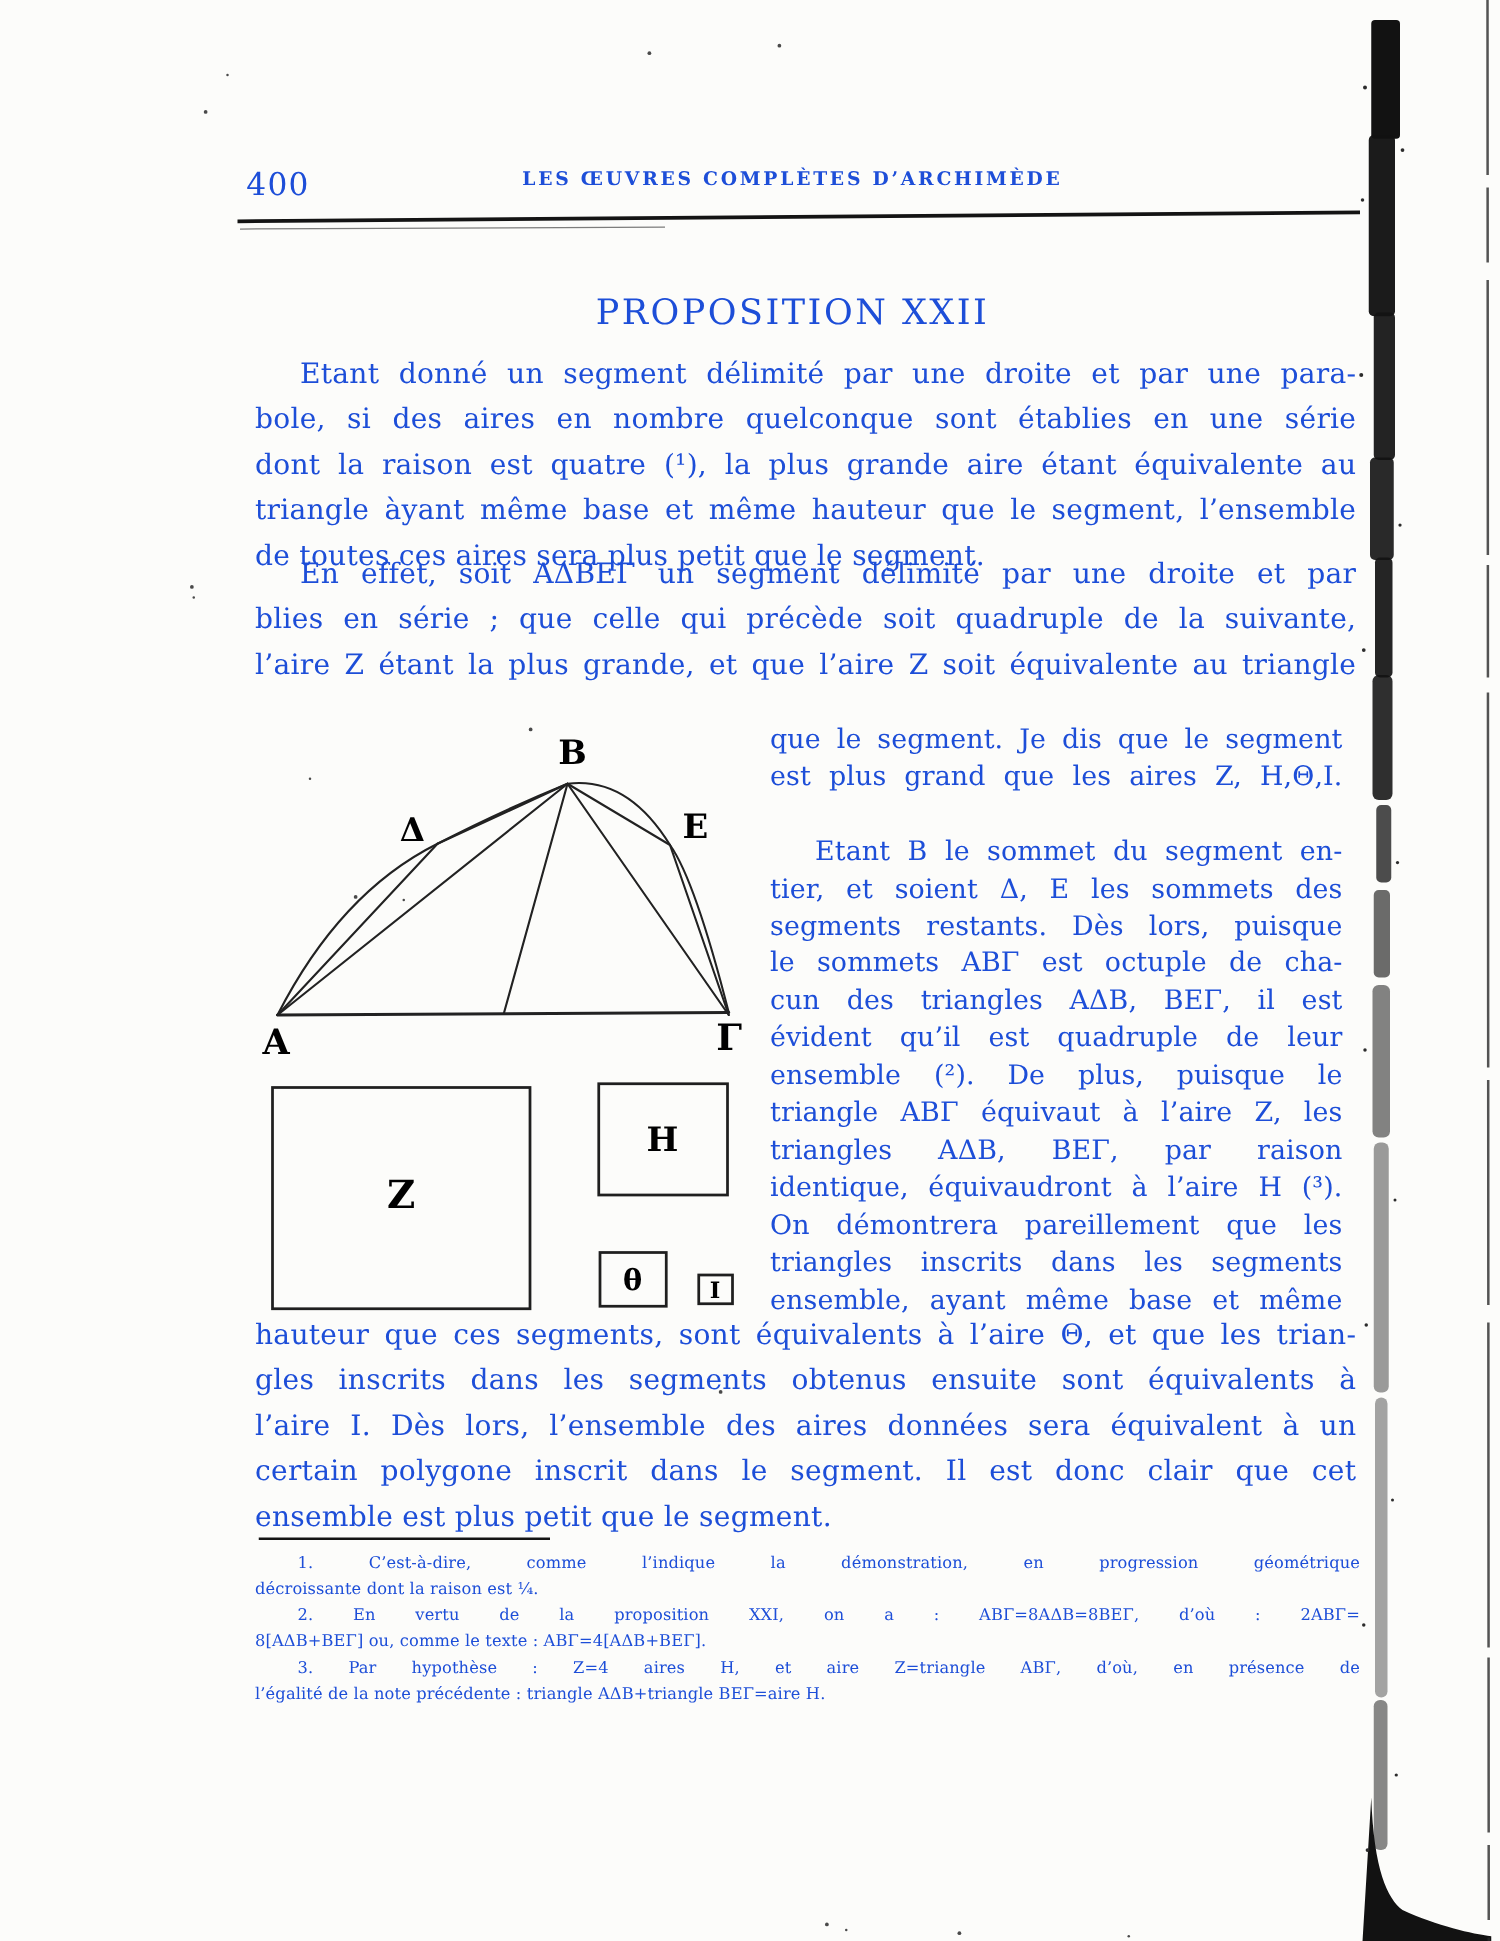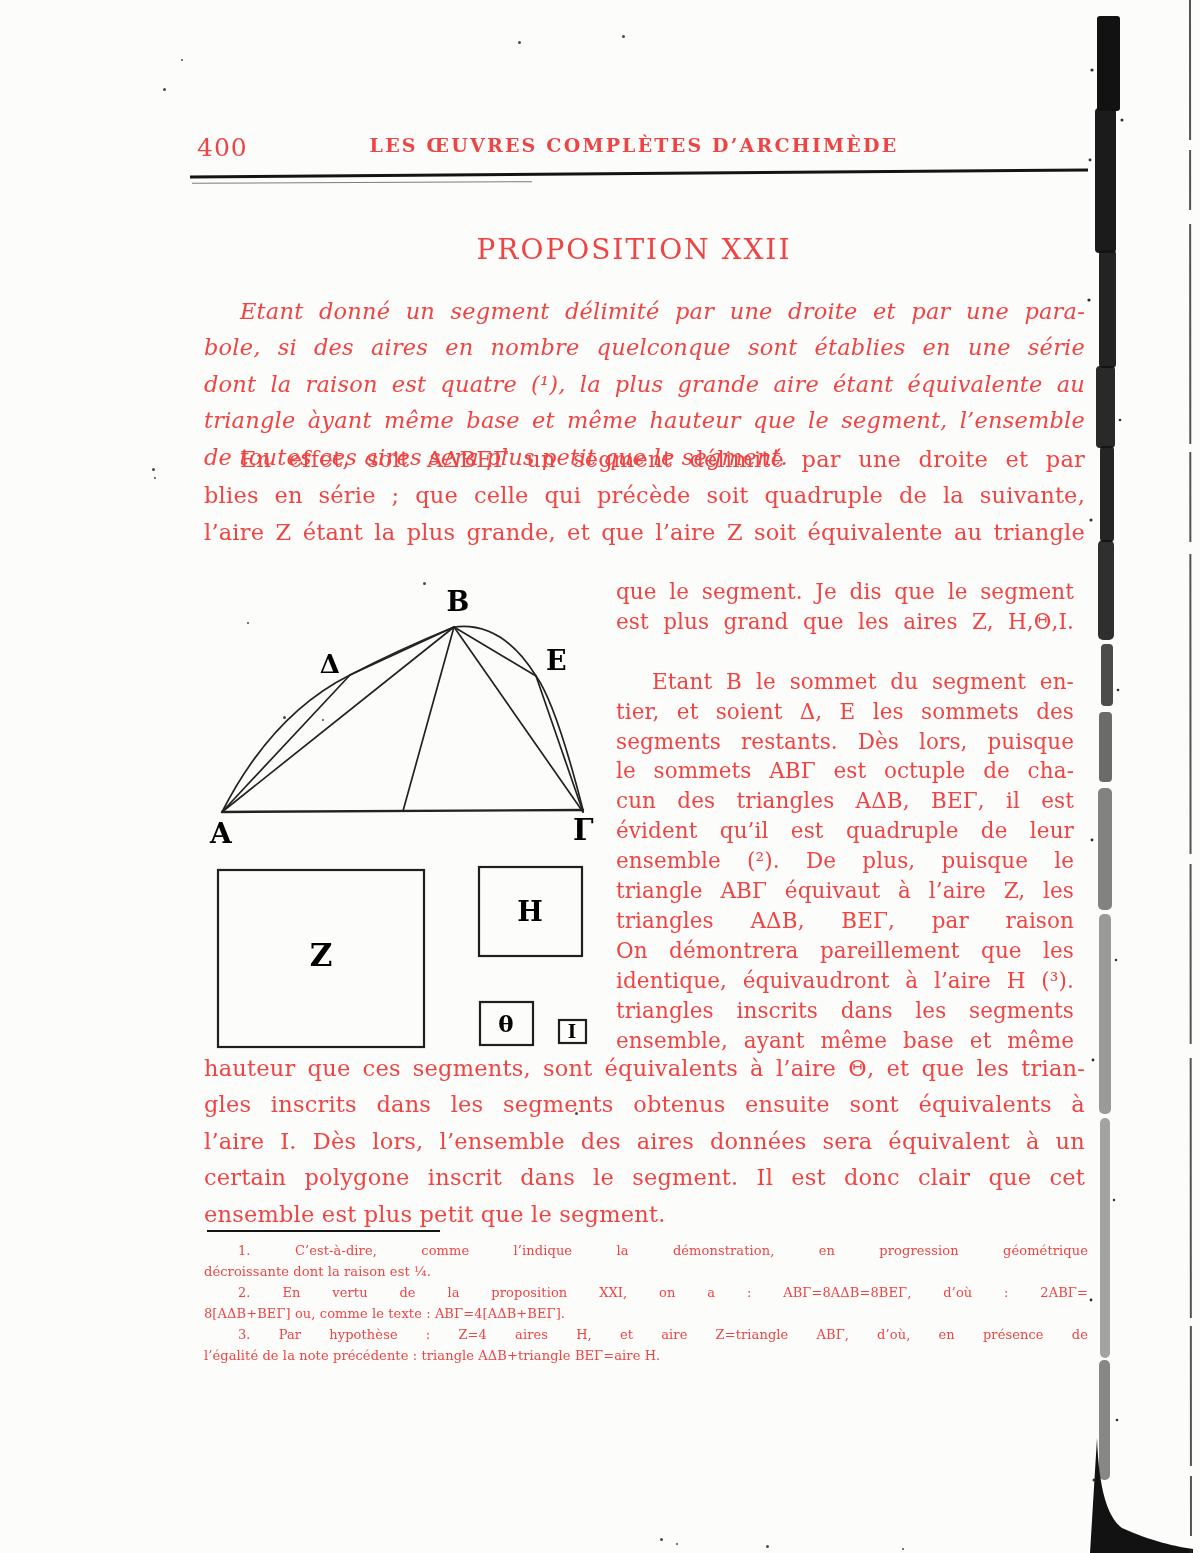--- a/index.html
+++ b/index.html
@@ -2,53 +2,53 @@
 <html><head>
 <meta charset="utf-8">
 <style>
   html,body{margin:0;padding:0;background:#e8e8e6;}
   .page{
     position:relative;
     width:1200px;height:1553px;
     margin:0 auto;
     background:#fcfcfa;
     font-family:"DejaVu Serif","Liberation Serif",serif;
-    color:#ef4444;
+    color:#1d4ed8;
     overflow:hidden;
   }
   .abs{position:absolute;}
   
   .tblock{position:absolute;}
   .tl{text-align:justify;text-align-last:justify;white-space:normal;}
   .tl.left{text-align-last:left;}
   .tl.ind{text-indent:36px;}
   .body-wide{font-size:22.5px;line-height:36.4px;letter-spacing:.2px;}
   .body-col{font-size:21.5px;line-height:29.9px;letter-spacing:.1px;}
   .fnote{font-size:13px;line-height:21px;letter-spacing:.1px;}
   .fnote .tl.ind{text-indent:34px;}
   .pagenum{font-size:25px;letter-spacing:1px;}
-  .runtitle{font-size:19px;letter-spacing:2.2px;font-weight:bold;text-align:center;}
+  .runtitle{font-size:15px;letter-spacing:2.2px;font-weight:bold;text-align:center;}
   .proptitle{font-size:28px;letter-spacing:2px;text-align:center;}
   .hrule{background:#141414;}
   .dot{position:absolute;background:#4a4a4a;border-radius:50%;}
   svg text{font-family:"DejaVu Serif","Liberation Serif",serif;}
 </style>
 </head>
 <body>
 
 <div class="page">
 
   <div class="abs pagenum" style="left:197px;top:133px;">400</div>
   <div class="abs runtitle" style="left:204px;top:134px;width:860px;">LES ŒUVRES COMPLÈTES D’ARCHIMÈDE</div>
   <div class="abs hrule" style="left:190px;top:172px;width:898px;height:3px;transform:rotate(-0.45deg);"></div>
   <div class="abs hrule" style="left:192px;top:182px;width:340px;height:1px;opacity:.55;transform:rotate(-0.25deg);"></div>
 
   <div class="abs proptitle" style="left:204px;top:233px;width:860px;text-align:center;">PROPOSITION XXII</div>
 
-  <div class="tblock body-wide" style="left:204px;top:293px;width:881px;font-style:italic;">
+  <div class="tblock body-wide" style="left:204px;top:281px;width:881px;">
       <div class="tl ind">Etant donné un segment délimité par une droite et par une para-</div>
       <div class="tl">bole, si des aires en nombre quelconque sont établies en une série</div>
       <div class="tl">dont la raison est quatre (¹), la plus grande aire étant équivalente au</div>
       <div class="tl">triangle àyant même base et même hauteur que le segment, l’ensemble</div>
       <div class="tl left">de toutes ces aires sera plus petit que le segment.</div>
     </div>
 
   <div class="tblock body-wide" style="left:204px;top:441px;width:881px;">
       <div class="tl ind">En effet, soit AΔBEΓ un segment délimité par une droite et par</div>
       <div class="tl">blies en série ; que celle qui précède soit quadruple de la suivante,</div>
@@ -96,22 +96,22 @@
   <div class="tblock body-col" style="left:616px;top:666.7px;width:458px;">
       <div class="tl ind">Etant B le sommet du segment en-</div>
       <div class="tl">tier, et soient Δ, E les sommets des</div>
       <div class="tl">segments restants. Dès lors, puisque</div>
       <div class="tl">le sommets ABΓ est octuple de cha-</div>
       <div class="tl">cun des triangles AΔB, BEΓ, il est</div>
       <div class="tl">évident qu’il est quadruple de leur</div>
       <div class="tl">ensemble (²). De plus, puisque le</div>
       <div class="tl">triangle ABΓ équivaut à l’aire Z, les</div>
       <div class="tl">triangles AΔB, BEΓ, par raison</div>
+      <div class="tl">identique, équivaudront à l’aire H (³).</div>
       <div class="tl">On démontrera pareillement que les</div>
-      <div class="tl">identique, équivaudront à l’aire H (³).</div>
       <div class="tl">triangles inscrits dans les segments</div>
       <div class="tl">ensemble, ayant même base et même</div>
     </div>
 
   <div class="tblock body-wide" style="left:204px;top:1050px;width:881px;">
       <div class="tl">hauteur que ces segments, sont équivalents à l’aire Θ, et que les trian-</div>
       <div class="tl">gles inscrits dans les segments obtenus ensuite sont équivalents à</div>
       <div class="tl">l’aire I. Dès lors, l’ensemble des aires données sera équivalent à un</div>
       <div class="tl">certain polygone inscrit dans le segment. Il est donc clair que cet</div>
       <div class="tl left">ensemble est plus petit que le segment.</div>

